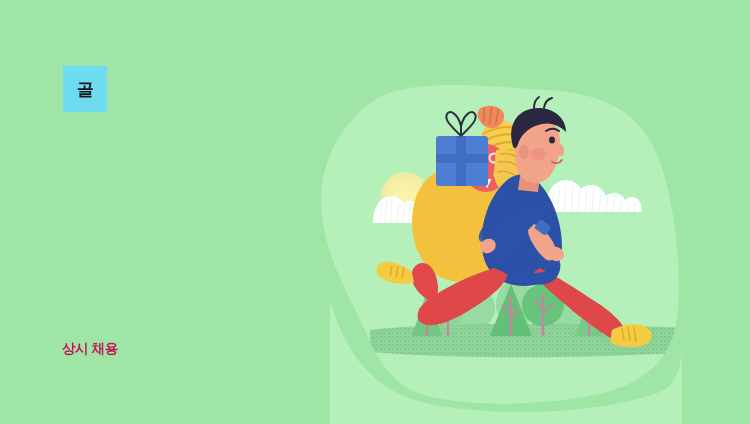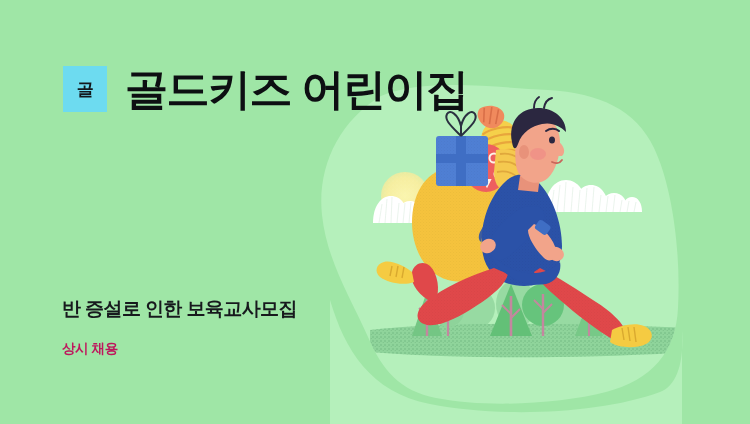--- a/index.html
+++ b/index.html
@@ -406,19 +406,17 @@
       <path d="M490,254 C500,274 522,288 546,284
                C556,282 562,272 560,262
                C548,276 520,278 500,262 Z" fill="#2b52a8"></path>
     </g>
   </svg>
 
   <div class="logo-row">
     <div class="logo-badge">
       <span>골</span>
     </div>
-    <div class="brand-title">골드키즈 어린이집</div>
   </div>
 
-  <div class="headline">반 증설로 인한 보육교사모집</div>
   <div class="subline">상시 채용</div>
 
 </div>
 
 </body></html>

